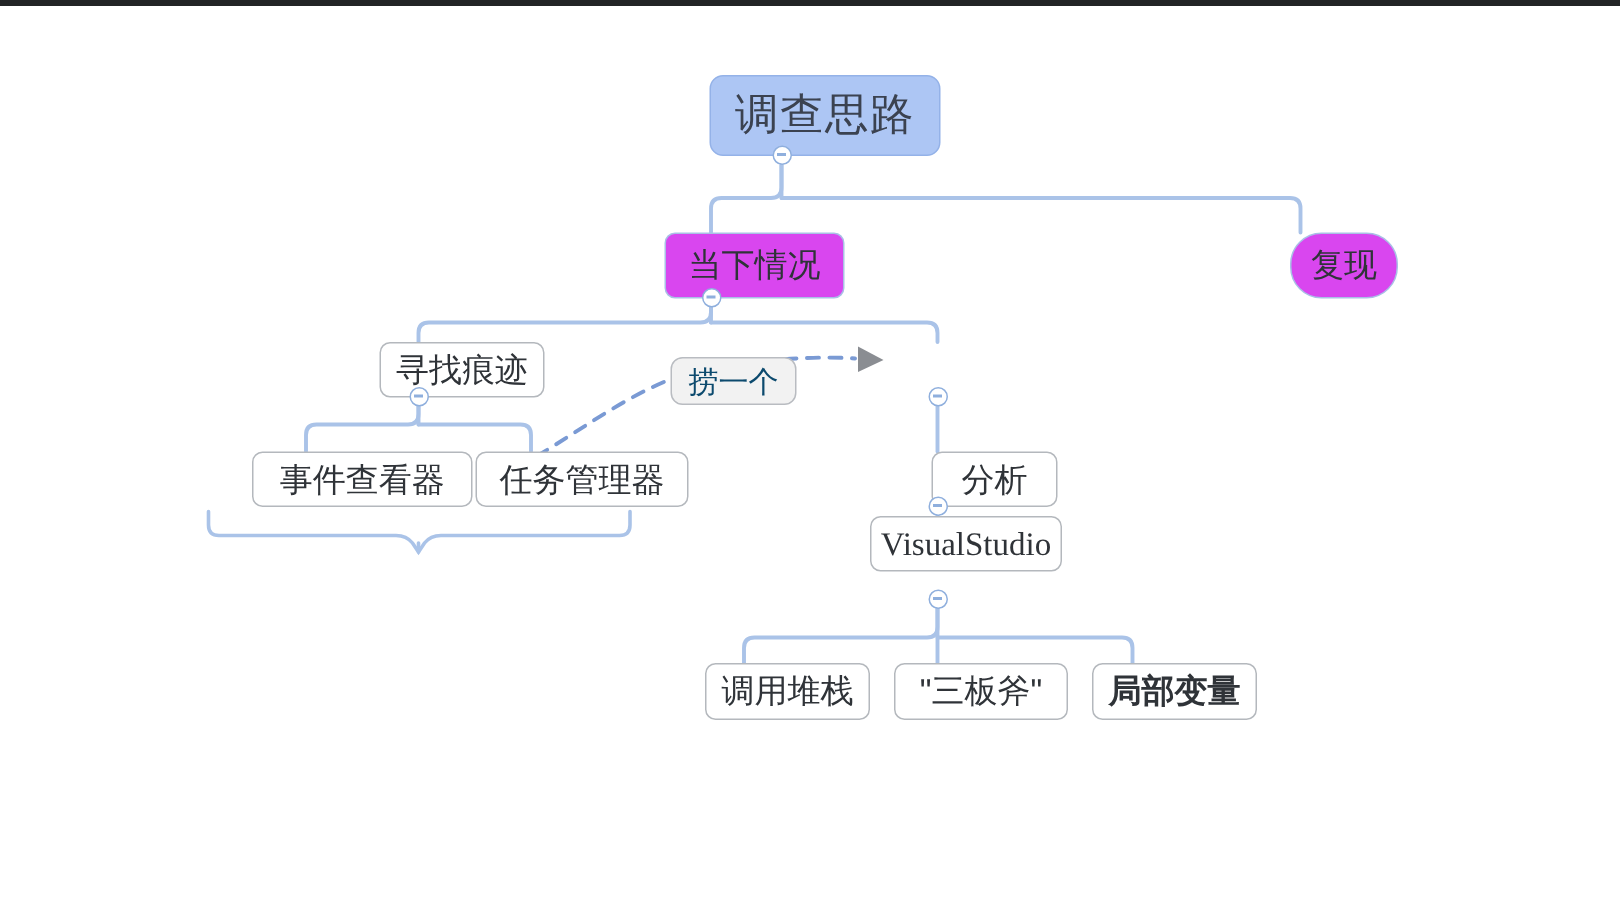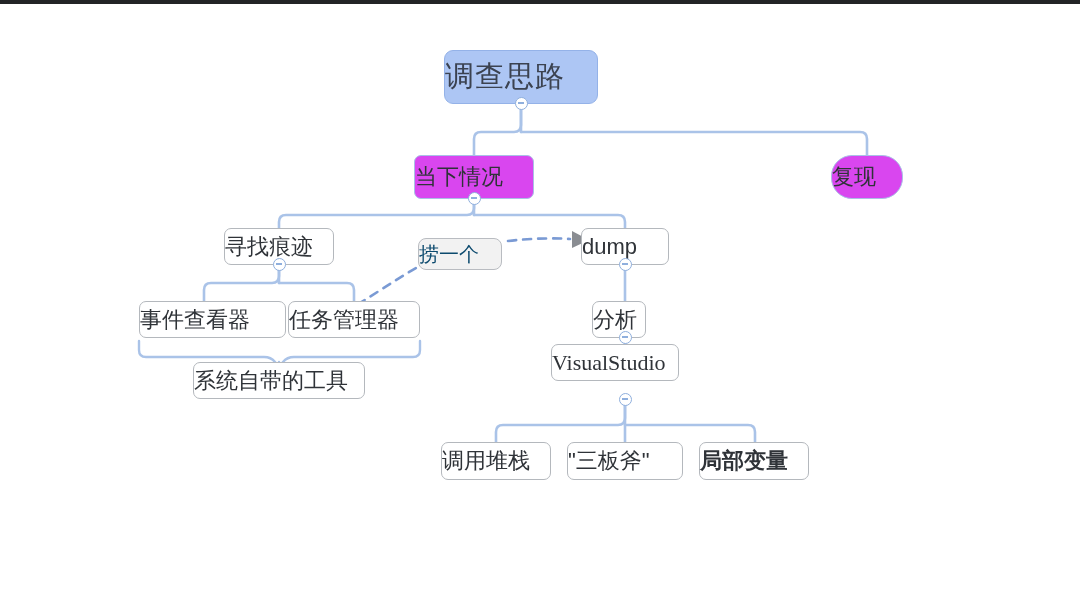--- a/index.html
+++ b/index.html
@@ -35,22 +35,24 @@
     width: 1080px;
     height: 608px;
     pointer-events: none;
     z-index: 1;
   }
   .node {
     position: absolute;
     box-sizing: border-box;
     display: flex;
     align-items: center;
+    justify-content: center;
     white-space: nowrap;
     z-index: 5;
+    margin-left: 29px;
   }
   .node-root {
     background: #adc6f4;
     border: 1.5px solid #94b2e8;
     border-radius: 9px;
     color: #3b4250;
     font-size: 29px;
     letter-spacing: 1px;
   }
   .node-blue {
@@ -153,38 +155,32 @@
 
   <div class="node node-plain" style="left:224px; top:228px; width:110px; height:37px;">
     <span>寻找痕迹</span>
   </div>
   <div class="collapse" style="left:273px; top:258px;"></div>
 
   <div class="node node-label" style="left:418px; top:238px; width:84px; height:32px;">
     <span>捞一个</span>
   </div>
 
-  <div class="node node-plain" style="left:581px; top:228px; width:88px; height:37px;">
-    <span>dump</span>
-  </div>
   <div class="collapse" style="left:619px; top:258px;"></div>
 
   <div class="node node-plain" style="left:139px; top:301px; width:147px; height:37px;">
     <span>事件查看器</span>
   </div>
 
-  <div class="node node-plain" style="left:288px; top:301px; width:132px; height:37px;">
+  <div class="node node-plain" style="left:288px; top:301px; width:142px; height:37px;">
     <span>任务管理器</span>
   </div>
 
-  <div class="node node-plain" style="left:193px; top:362px; width:172px; height:37px;">
-    <span>系统自带的工具</span>
-  </div>
-
-  <div class="node node-plain" style="left:592px; top:301px; width:54px; height:37px;">
+
+  <div class="node node-plain" style="left:592px; top:301px; width:84px; height:37px;">
     <span>分析</span>
   </div>
   <div class="collapse" style="left:619px; top:331px;"></div>
 
   <div class="node node-plain" style="left:551px; top:344px; width:128px; height:37px;font-family:Liberation Serif, serif;">
     <span>VisualStudio</span>
   </div>
   <div class="collapse" style="left:619px; top:393px;"></div>
 
   <div class="node node-plain" style="left:441px; top:442px; width:110px; height:38px;">

